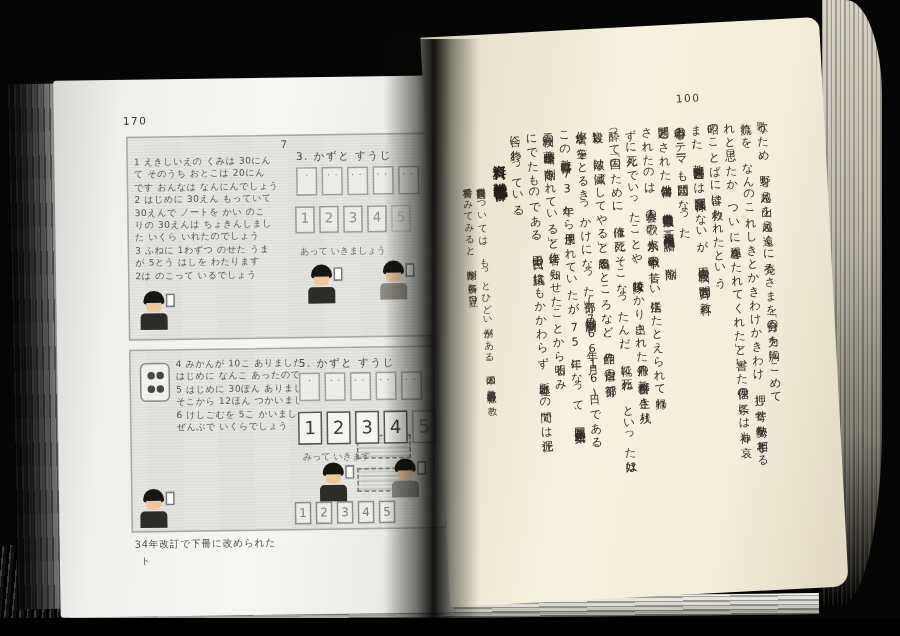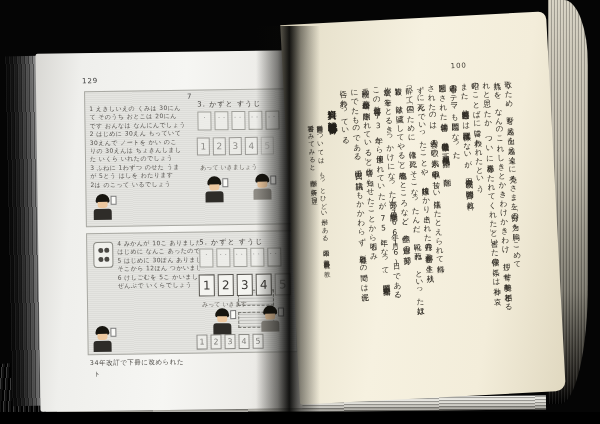--- a/index.html
+++ b/index.html
@@ -95,21 +95,21 @@
 <body>
 
 <div class="photo">
 
   <div class="corner-pages"></div>
   <div class="fore-edge-left"></div>
   <div class="fore-edge-right"></div>
   <div class="bottom-pages-edge"></div>
 
   <div class="left-page">
-    <div class="lp-num">129</div>
+    <div class="lp-num">170</div>
 
     <div class="panel panel1">
       <div class="lesson-marker">7</div>
       <div class="plines">
           <div>1 えきしいえの くみは 30にん</div>
           <div>て そのうち おとこは 20にん</div>
           <div>です おんなは なんにんでしょう</div>
           <div>2 はじめに 30えん もっていて</div>
           <div>30えんで ノートを かい のこ</div>
           <div>りの 30えんは ちょきんしまし</div>

